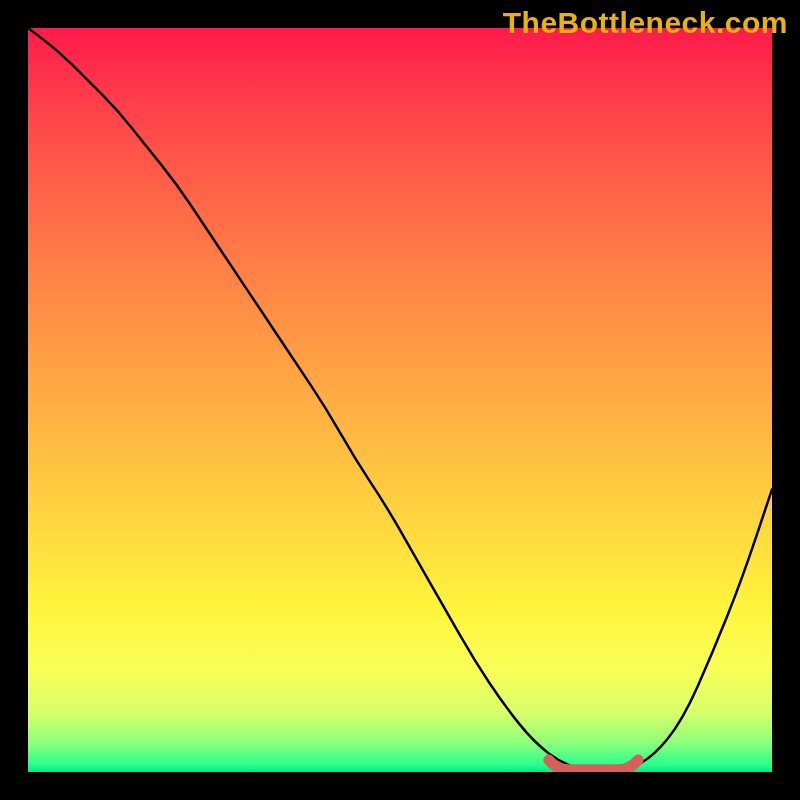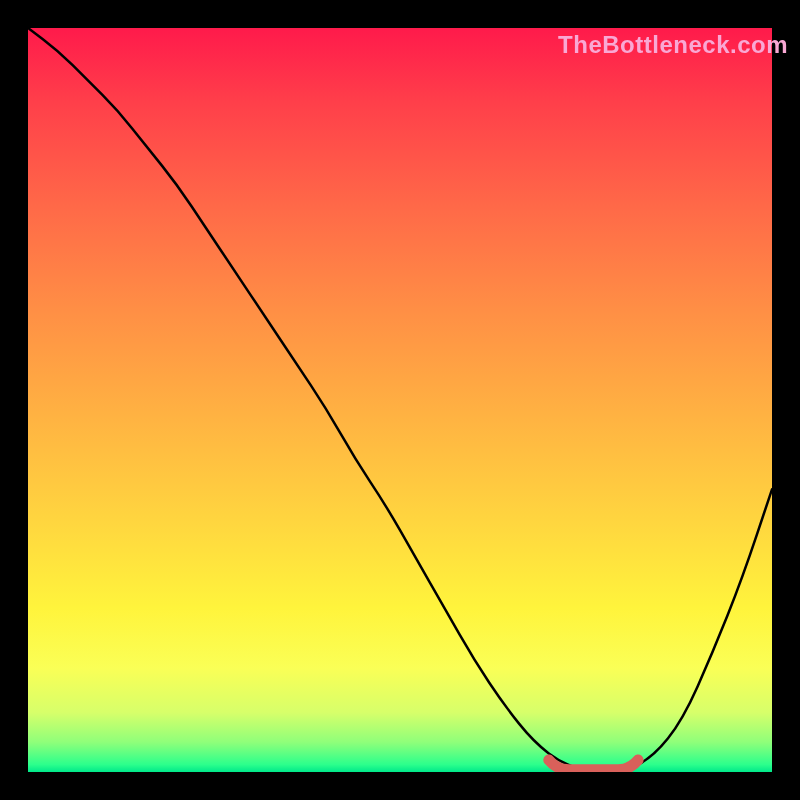--- a/index.html
+++ b/index.html
@@ -14,26 +14,25 @@
   .frame {
     position: relative;
     width: 800px;
     height: 800px;
     background: #000;
   }
   .watermark {
     position: absolute;
     top: 6px;
     right: 12px;
-    color: #f9a8d4;
-    font-size: 24px;
+    color: #eab308;
+    font-size: 30px;
     font-weight: 600;
     letter-spacing: 0.5px;
     z-index: 10;
-    margin-top: 25px;
   }
   .plot {
     position: absolute;
     left: 28px;
     top: 28px;
     width: 744px;
     height: 744px;
   }
   .gradient {
     position: absolute;

